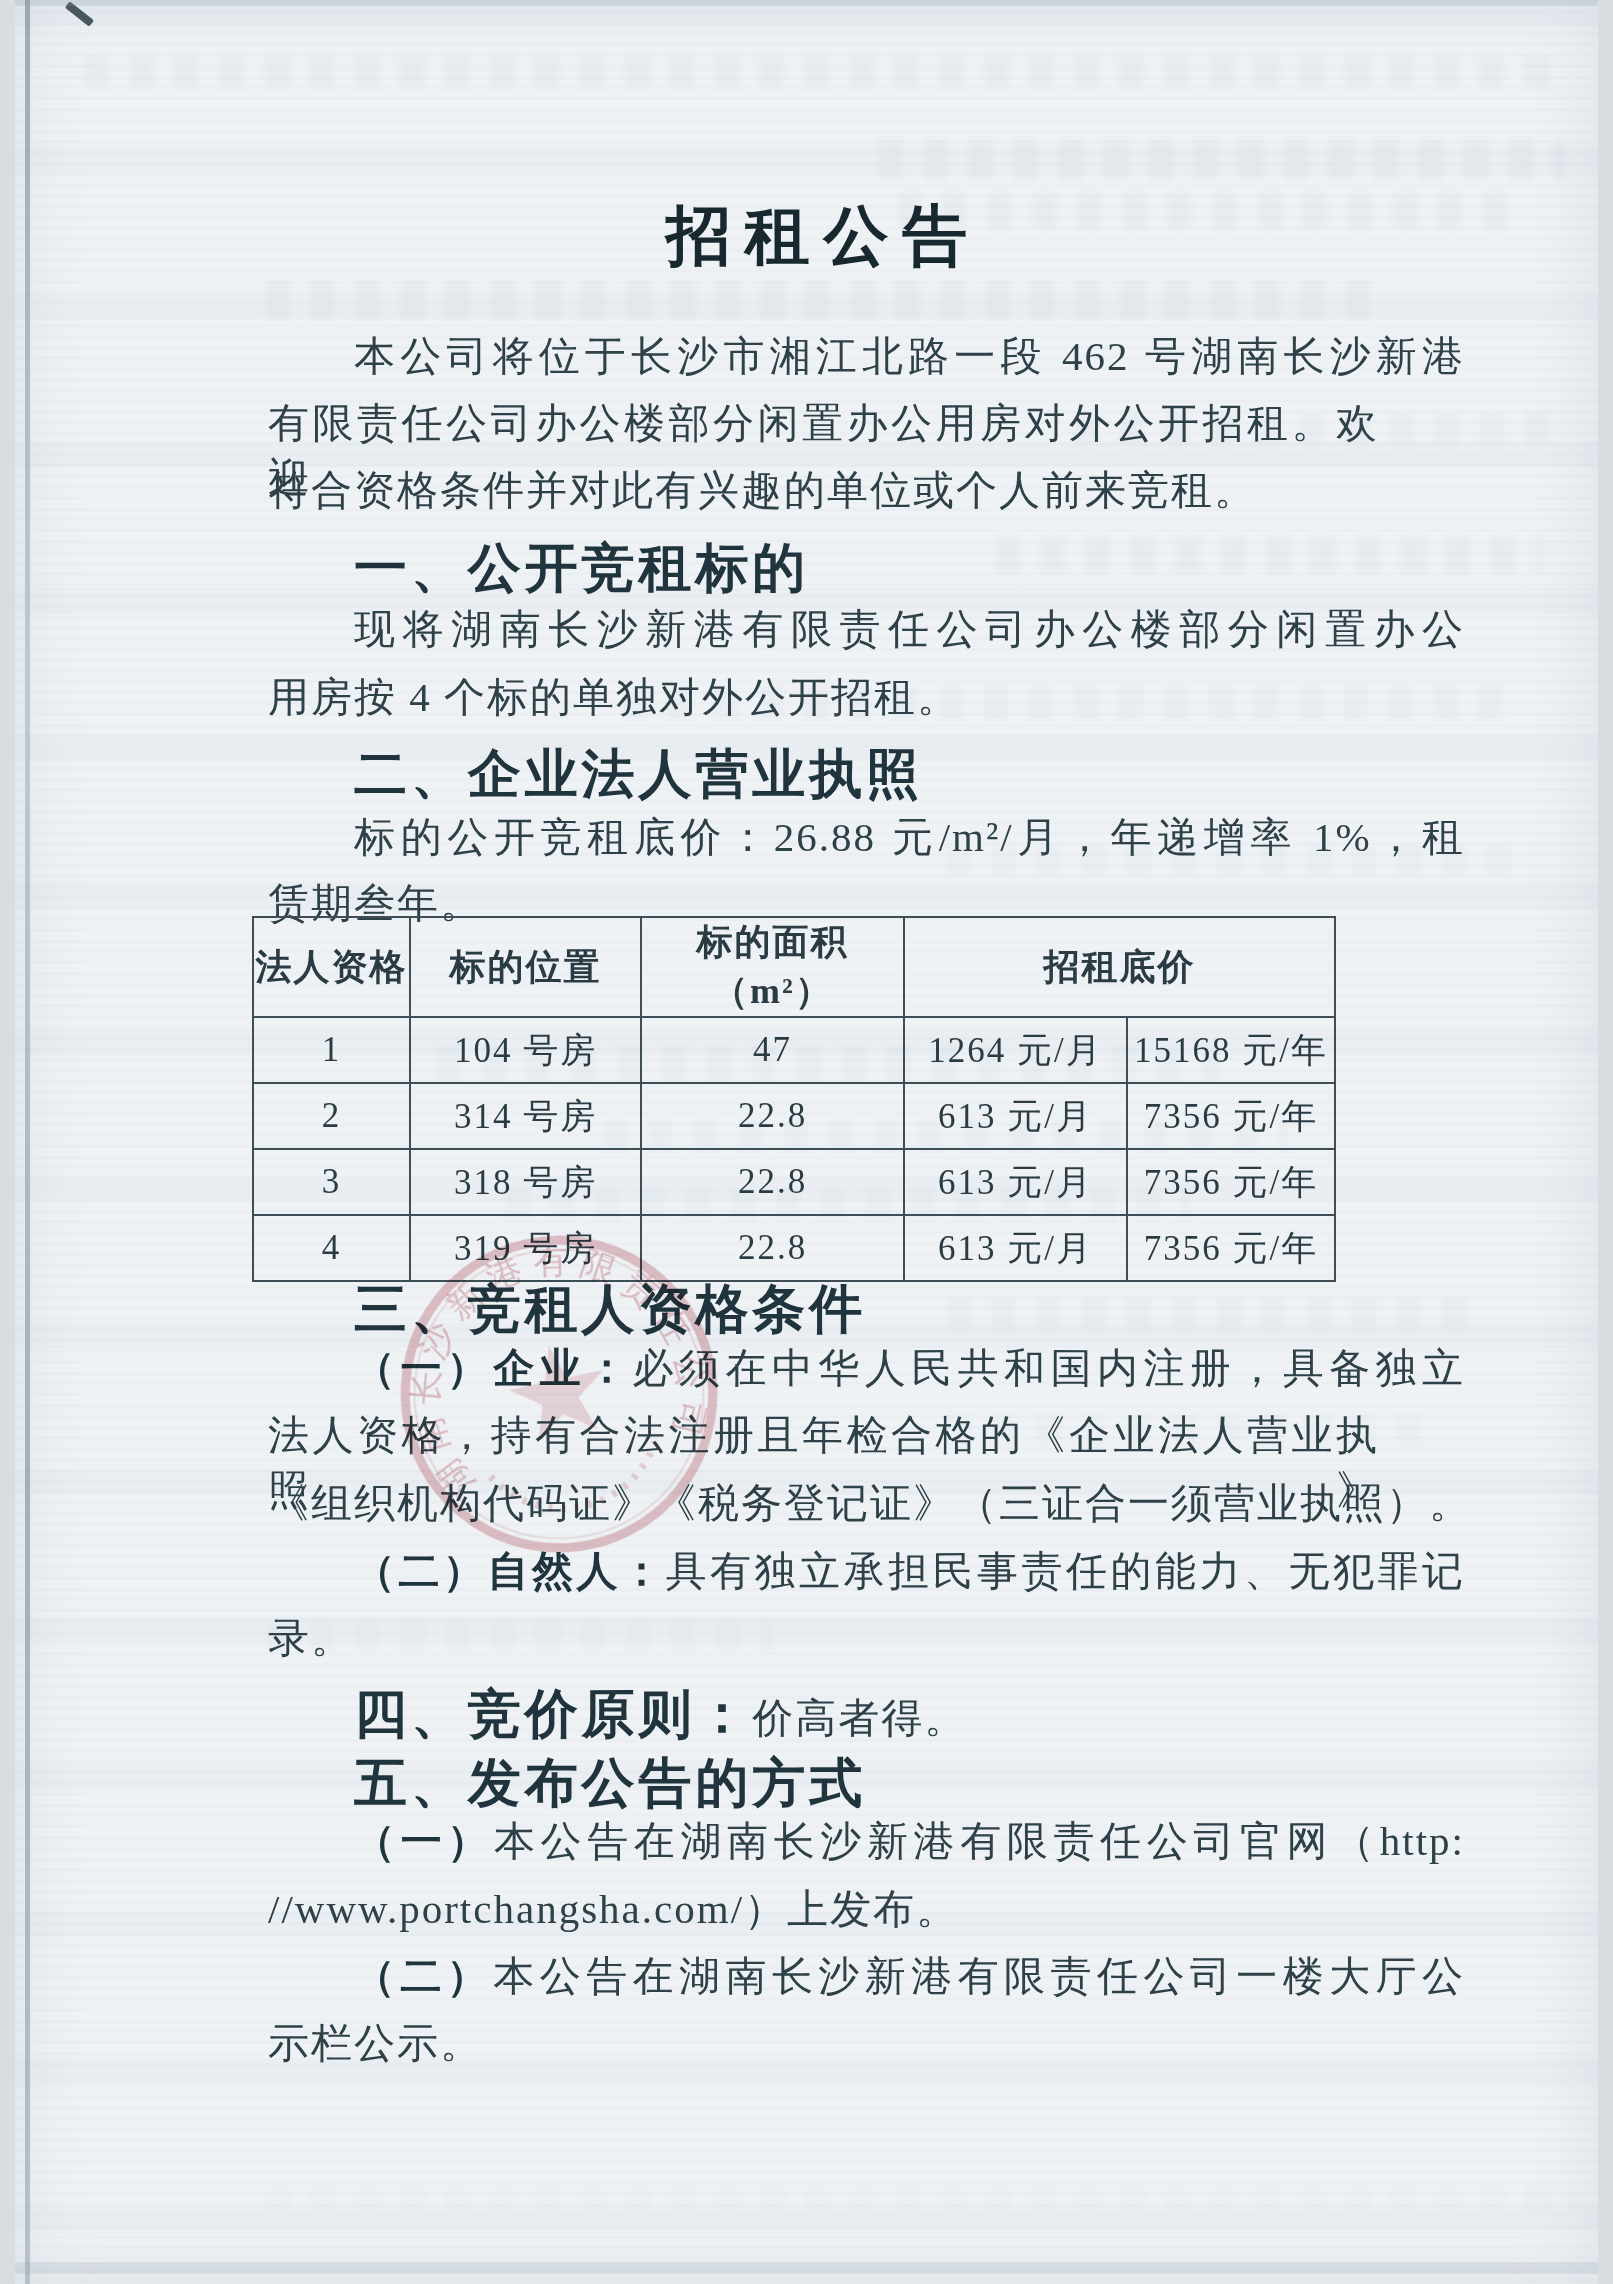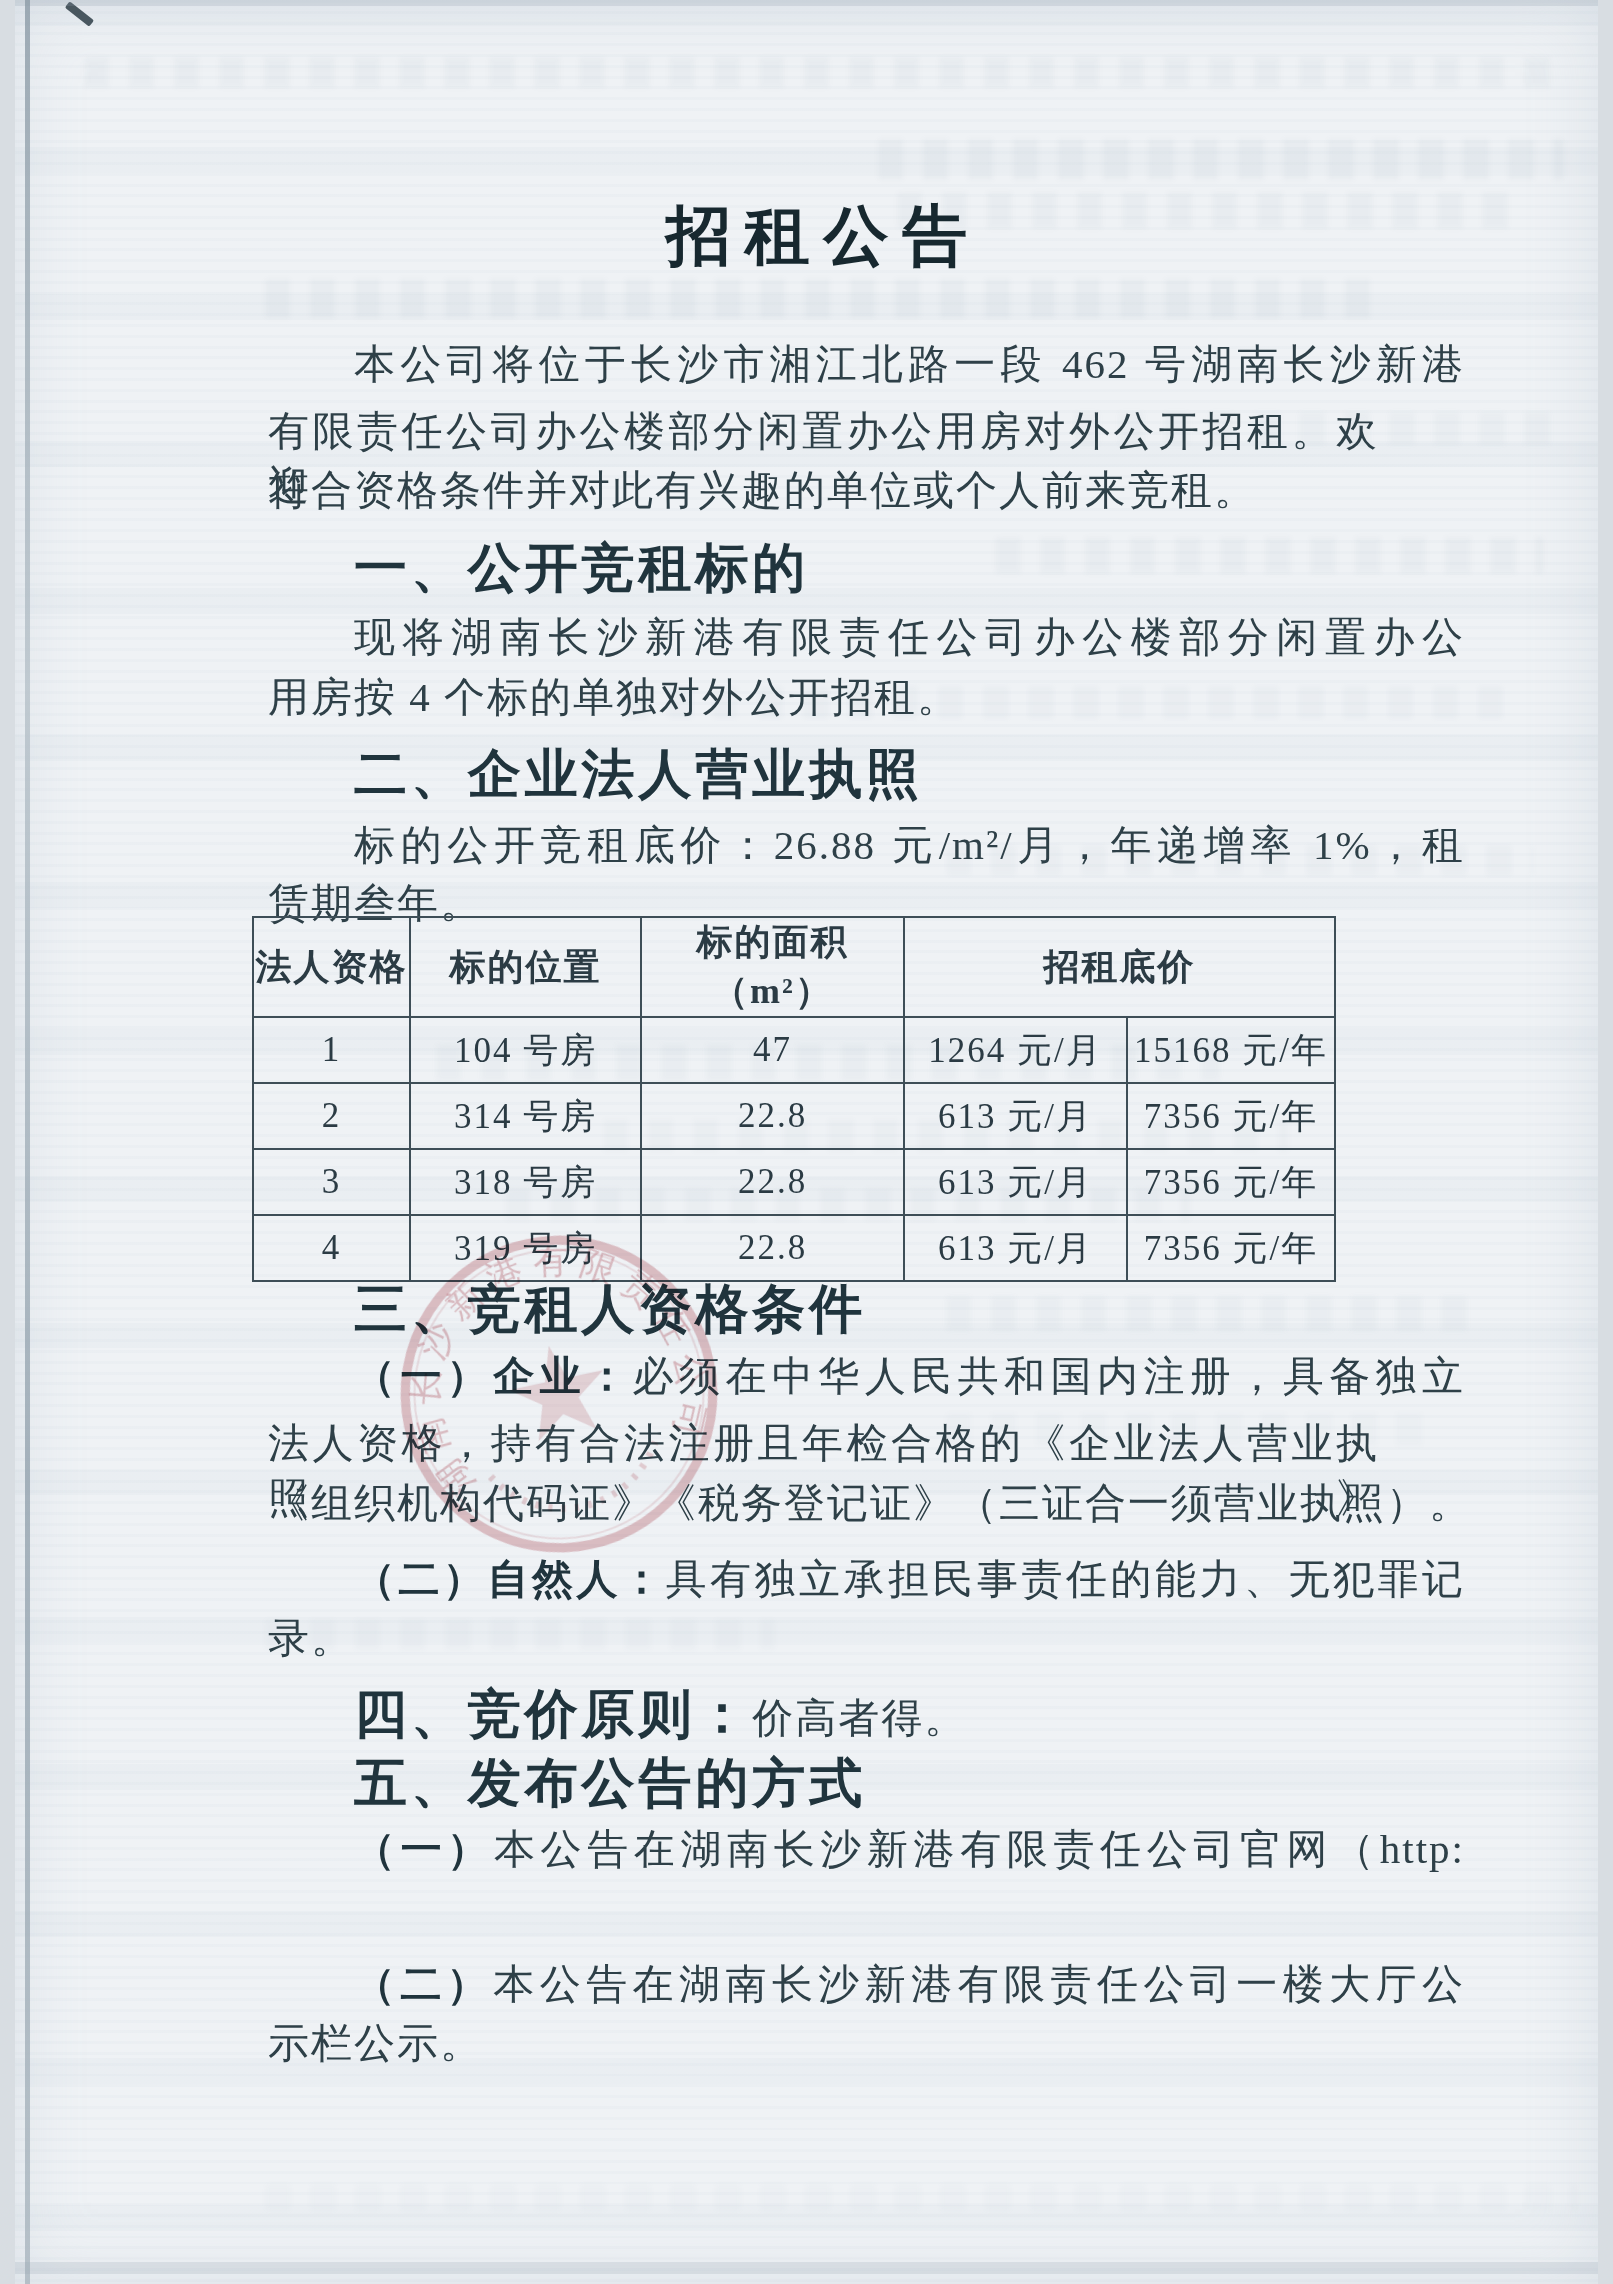--- a/index.html
+++ b/index.html
@@ -22,21 +22,21 @@
     transform:rotate(38deg);border-radius:2px;opacity:.85;}
   .edge-top{position:absolute;left:0;top:0;width:100%;height:5.9px;background:rgba(140,155,168,.22);}
   .edge-bottom{position:absolute;left:0;top:2262px;width:100%;height:11.8px;background:rgba(150,165,178,.22);}
   
   .ghost{position:absolute;filter:blur(2.9px);
     background:repeating-linear-gradient(90deg, rgba(122,143,162,.18) 0 25.5px, rgba(122,143,162,0) 25.5px 45px);
     border-radius:3.9px;}
   
   .line{position:absolute;left:253px;width:1111px;font-size:41px;color:#2e4048;
     letter-spacing:2px;white-space:nowrap;}
-  .just{white-space:normal;text-align:justify;text-align-last:justify;margin-top:8px;}
+  .just{white-space:normal;text-align:justify;text-align-last:justify;}
   .indent{padding-left:86px;}
   .heading{font-family:"Liberation Sans", sans-serif;font-weight:700;color:#20343d;
     font-size:53px;letter-spacing:3.9px;}
   .blabel{font-family:"Liberation Sans", sans-serif;font-weight:700;color:#20343d;}
   .doc-title{position:absolute;left:253px;top:192px;width:1111px;text-align:center;
     font-family:"Liberation Sans", sans-serif;font-weight:800;font-size:65px;
     letter-spacing:13.7px;color:#17282f;}
   
   table.bids{position:absolute;left:237px;top:916px;width:1082px;border-collapse:collapse;
     table-layout:fixed;color:#2b3b44;}
@@ -139,20 +139,21 @@
   <div class="line just indent" style="top:1341px"><span class="blabel">（一）企业：</span><span>必须在中华人民共和国内注册，具备独立</span></div>
   <div class="line just" style="top:1408px"><span>法人资格，持有合法注册且年检合格的《企业法人营业执照》</span></div>
   <div class="line just indent" style="top:1544px"><span class="blabel">（二）自然人：</span><span>具有独立承担民事责任的能力、无犯罪记</span></div>
   <div class="line" style="top:1476px">《组织机构代码证》《税务登记证》（三证合一须营业执照）。</div>
   <div class="line" style="top:1611px">录。</div>
 
   <div class="line indent" style="top:1679px"><span class="heading">四、竞价原则：</span><span>价高者得。</span></div>
 
   <div class="line heading indent" style="top:1748px">五、发布公告的方式</div>
   <div class="line just indent" style="top:1814px"><span class="blabel">（一）</span><span>本公告在湖南长沙新港有限责任公司官网（http:</span></div>
+  <div class="line" style="top:1882px">//www.portchangsha.com/）上发布。</div>
   <div class="line just indent" style="top:1949px"><span class="blabel">（二）</span><span>本公告在湖南长沙新港有限责任公司一楼大厅公</span></div>
   <div class="line" style="top:2016px">示栏公示。</div>
 
   <svg class="seal" viewBox="0 0 400 400">
     <defs>
       <path id="sealArc" d="M 200 318 A 118 118 0 1 1 200.01 318" fill="none"></path>
       <path id="sealArcBottom" d="M 96 238 A 110 110 0 0 0 304 238" fill="none"></path>
     </defs>
     <circle cx="200" cy="200" r="150" fill="none" stroke="#bb5560" stroke-width="9" opacity=".55"></circle>
     <circle cx="200" cy="200" r="141" fill="none" stroke="#c9707a" stroke-width="2" opacity=".30"></circle>

